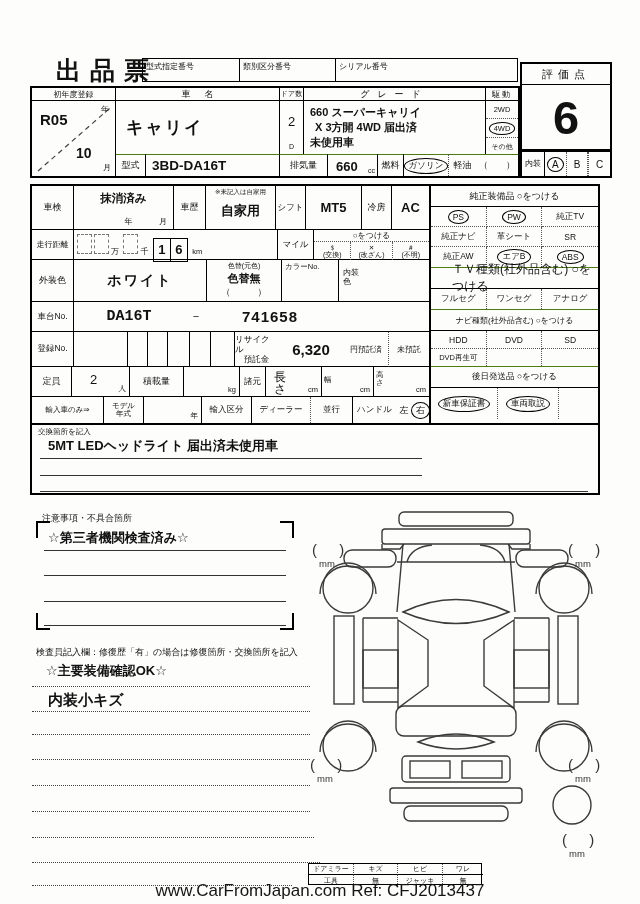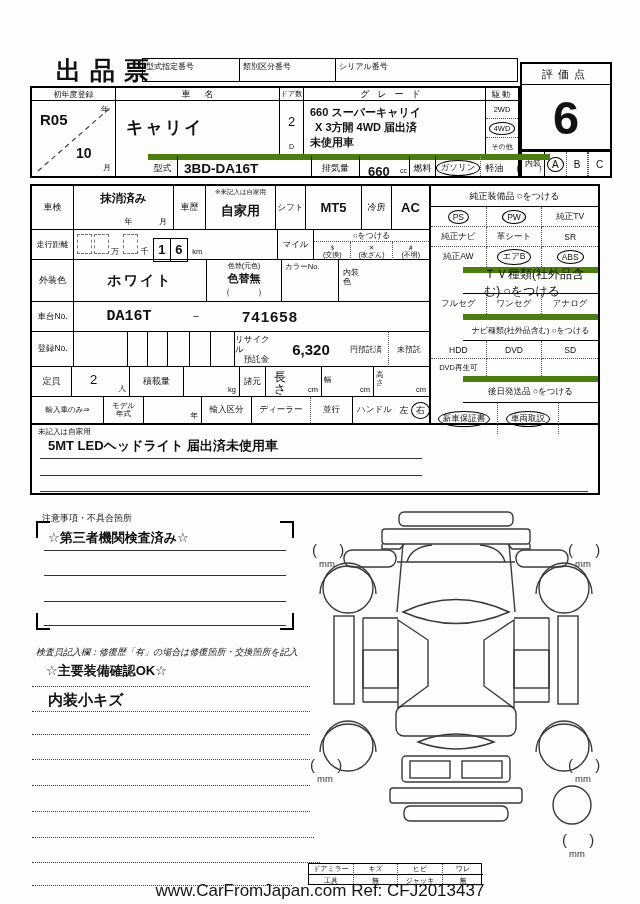--- a/index.html
+++ b/index.html
@@ -5,21 +5,21 @@
   html,body{margin:0;padding:0;background:#e8e8e6;}
   .sheet{position:relative;width:640px;height:904px;background:#fdfdfc;color:#111;
     font-family:"Liberation Sans","DejaVu Sans",sans-serif;overflow:hidden;}
   .abs{position:absolute;box-sizing:border-box;}
   .cen{display:flex;align-items:center;justify-content:center;}
   .b{font-weight:bold;}
   .box2{border:2px solid #000;}
   .box1{border:1px solid #000;}
   .br1{border-right:1px solid #000;}
   .bb1{border-bottom:1px solid #000;}
-  .bt1{border-top:6px solid #4d7c0f;margin-left:32px;}
+  .bt1{border-top:1px solid #4d7c0f;}
   .bt2{border-top:2px solid #000;}
   .bl2{border-left:2px solid #000;}
   .brd{border-right:1px dotted #555;}
   .bbd{border-bottom:1px dotted #555;}
   .tiny{font-size:7px;}
   .circ{position:relative;display:inline-block;}
   .circ::after{content:"";position:absolute;left:-5px;right:-5px;top:-2px;bottom:-2px;
     border:1.7px solid #000;border-radius:50%;}
   .solline{position:absolute;border-top:1px solid #333;height:0;}
   .dotline{position:absolute;border-top:1.6px dotted #444;height:0;}
@@ -231,21 +231,21 @@
     <div class="abs cen br1" style="left:170px;top:211px;width:50px;height:26px;font-size:8.5px;">輸入区分</div>
     <div class="abs cen" style="left:220px;top:211px;width:58px;height:26px;font-size:8.5px;">ディーラー</div>
     <div class="abs cen" style="left:278px;top:211px;width:42px;height:26px;font-size:8.5px;border-left:1px dotted #555;">並行</div>
     <div class="abs cen" style="left:320px;top:211px;width:44px;height:26px;font-size:8.5px;border-left:1px solid #000;">ハンドル</div>
     <div class="abs cen" style="left:364px;top:211px;width:16px;height:26px;font-size:9px;">左</div>
     <div class="abs cen" style="left:380px;top:211px;width:17px;height:26px;font-size:9px;">
         <span class="circ">右</span>
       </div>
 
     <div class="abs bt2" style="left:0;top:237px;width:566px;height:70px;">
-      <span class="abs" style="left:6px;top:2px;font-size:7.5px;">未記入は自家用</span>
+      <span class="abs" style="left:6px;top:2px;font-size:7.5px;">交換箇所を記入</span>
       <span class="abs b" style="left:16px;top:12px;font-size:13px;">5MT LEDヘッドライト 届出済未使用車</span>
       <div class="solline" style="left:8px;top:33px;width:382px;"></div>
       <div class="solline" style="left:8px;top:50px;width:382px;"></div>
       <div class="solline" style="left:8px;top:66px;width:548px;"></div>
     </div>
 
     <div class="abs bl2" style="left:397px;top:0;width:169px;height:237px;">
       <div class="cen bb1" style="height:20px;font-size:9px;">純正装備品 ○をつける</div>
       <div style="display:grid;grid-template-columns:1fr 1fr 1fr;grid-template-rows:20px 20px 20px;">
         <div class="gridc brd bbd">
@@ -302,21 +302,21 @@
     <div class="brk" style="right:0;top:0;border-right:2px solid #000;border-top:2px solid #000;"></div>
     <div class="brk" style="left:0;bottom:0;border-left:2px solid #000;border-bottom:2px solid #000;"></div>
     <div class="brk" style="right:0;bottom:0;border-right:2px solid #000;border-bottom:2px solid #000;"></div>
     <div class="abs b" style="left:12px;top:8px;font-size:13px;">☆第三者機関検査済み☆</div>
     <div class="solline" style="left:8px;top:29px;width:242px;"></div>
     <div class="solline" style="left:8px;top:54px;width:242px;"></div>
     <div class="solline" style="left:8px;top:80px;width:242px;"></div>
     <div class="solline" style="left:8px;top:104px;width:242px;"></div>
   </div>
 
-  <div class="abs" style="left:36px;top:646px;font-size:9px;font-style:italic;">検査員記入欄：修復歴「有」の場合は修復箇所・交換箇所を記入</div>
+  <div class="abs" style="left:36px;top:646px;font-size:9px;">検査員記入欄：修復歴「有」の場合は修復箇所・交換箇所を記入</div>
   <div class="abs b" style="left:46px;top:662px;font-size:13px;">☆主要装備確認OK☆</div>
   <div class="dotline" style="left:32px;top:686px;width:278px;"></div>
   <div class="abs b" style="left:48px;top:691px;font-size:15px;">内装小キズ</div>
   <div class="dotline" style="left:32px;top:711px;width:278px;"></div>
   <div class="dotline" style="left:32px;top:734px;width:278px;"></div>
   <div class="dotline" style="left:32px;top:759px;width:278px;"></div>
   <div class="dotline" style="left:32px;top:785px;width:278px;"></div>
   <div class="dotline" style="left:32px;top:811px;width:278px;"></div>
   <div class="dotline" style="left:32px;top:837px;width:282px;"></div>
   <div class="dotline" style="left:32px;top:862px;width:288px;"></div>

